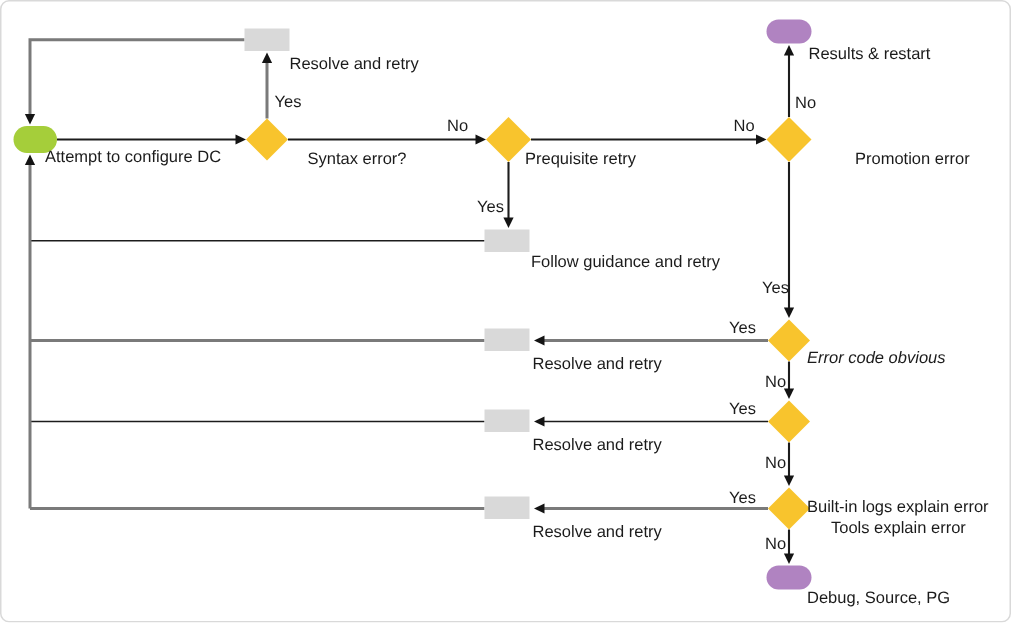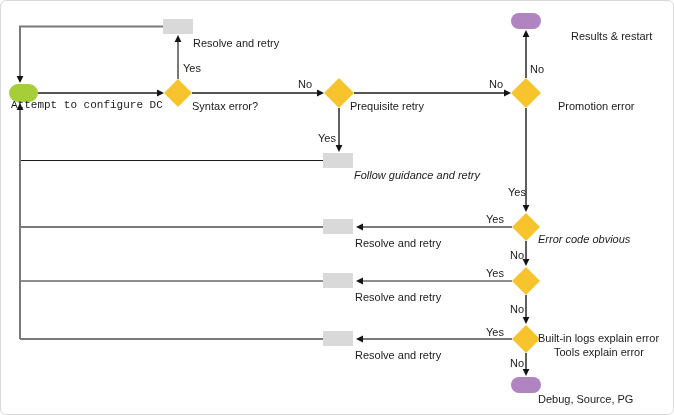--- a/index.html
+++ b/index.html
@@ -101,31 +101,31 @@
       <rect class="node-shape" x="510" y="376" width="30" height="16" rx="8" fill="#b083c1"></rect>
       <polygon class="node-shape" points="177,78 191,92 177,106 163,92" fill="#f8c42d"></polygon>
       <polygon class="node-shape" points="338,77 353,92 338,107 323,92" fill="#f8c42d"></polygon>
       <polygon class="node-shape" points="525,77 540,92 525,107 510,92" fill="#f8c42d"></polygon>
       <polygon class="node-shape" points="525,212 539,226 525,240 511,226" fill="#f8c42d"></polygon>
       <polygon class="node-shape" points="525,266 539,280 525,294 511,280" fill="#f8c42d"></polygon>
       <polygon class="node-shape" points="525,324 539,338 525,352 511,338" fill="#f8c42d"></polygon>
     </g>
   </svg>
 
-  <div class="lbl" style="left:10px;top:98px;font-family:Liberation Mono, monospace;">Attempt to configure DC</div>
-  <div class="lbl" style="left:191px;top:99px;">Syntax error?</div>
+  <div class="lbl" style="left:29px;top:98px;">Attempt to configure DC</div>
+  <div class="lbl" style="left:204px;top:99px;">Syntax error?</div>
   <div class="lbl" style="left:349px;top:99px;">Prequisite retry</div>
-  <div class="lbl" style="left:537px;top:99px;padding-left:20px;">Promotion error</div>
-  <div class="lbl" style="left:538px;top:29px;margin-left:32px;">Results &amp; restart</div>
+  <div class="lbl" style="left:549px;top:99px;padding-left:20px;">Promotion error</div>
+  <div class="lbl" style="left:538px;top:29px;">Results &amp; restart</div>
   <div class="lbl" style="left:537px;top:232px;font-style:italic;">Error code obvious</div>
   <div class="lbl" style="left:537px;top:287px;margin-top:44px;">Built-in logs explain error</div>
   <div class="lbl" style="left:553px;top:345px;">Tools explain error</div>
   <div class="lbl" style="left:537px;top:392px;">Debug, Source, PG</div>
   <div class="lbl" style="left:192px;top:36px;">Resolve and retry</div>
-  <div class="lbl" style="left:353px;top:168px;font-style:italic;">Follow guidance and retry</div>
+  <div class="lbl" style="left:353px;top:168px;">Follow guidance and retry</div>
   <div class="lbl" style="left:354px;top:236px;">Resolve and retry</div>
   <div class="lbl" style="left:354px;top:290px;">Resolve and retry</div>
   <div class="lbl" style="left:354px;top:348px;">Resolve and retry</div>
 
   <div class="lbl" style="left:182px;top:61px;">Yes</div>
   <div class="lbl" style="left:297px;top:77px;">No</div>
   <div class="lbl" style="left:317px;top:131px;">Yes</div>
   <div class="lbl" style="left:488px;top:77px;">No</div>
   <div class="lbl" style="left:529px;top:62px;">No</div>
   <div class="lbl" style="left:507px;top:185px;">Yes</div>

